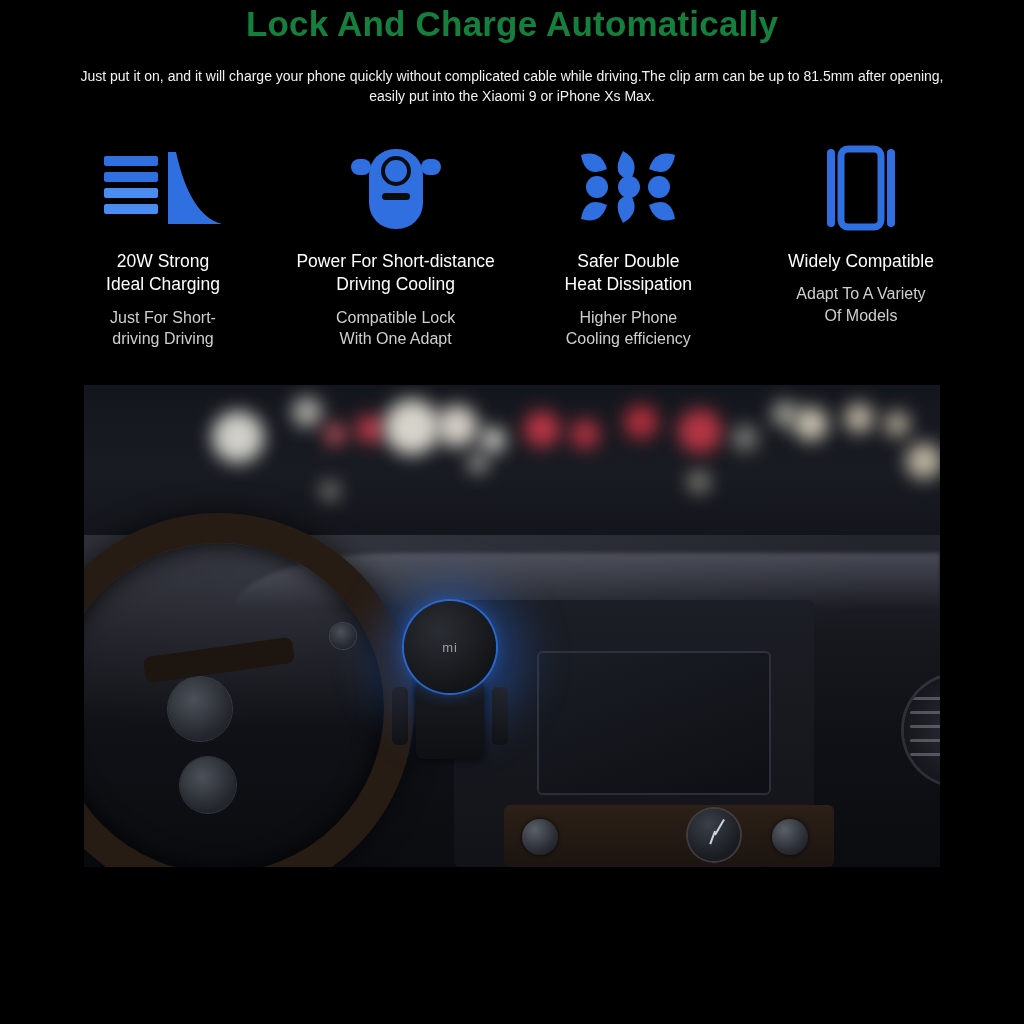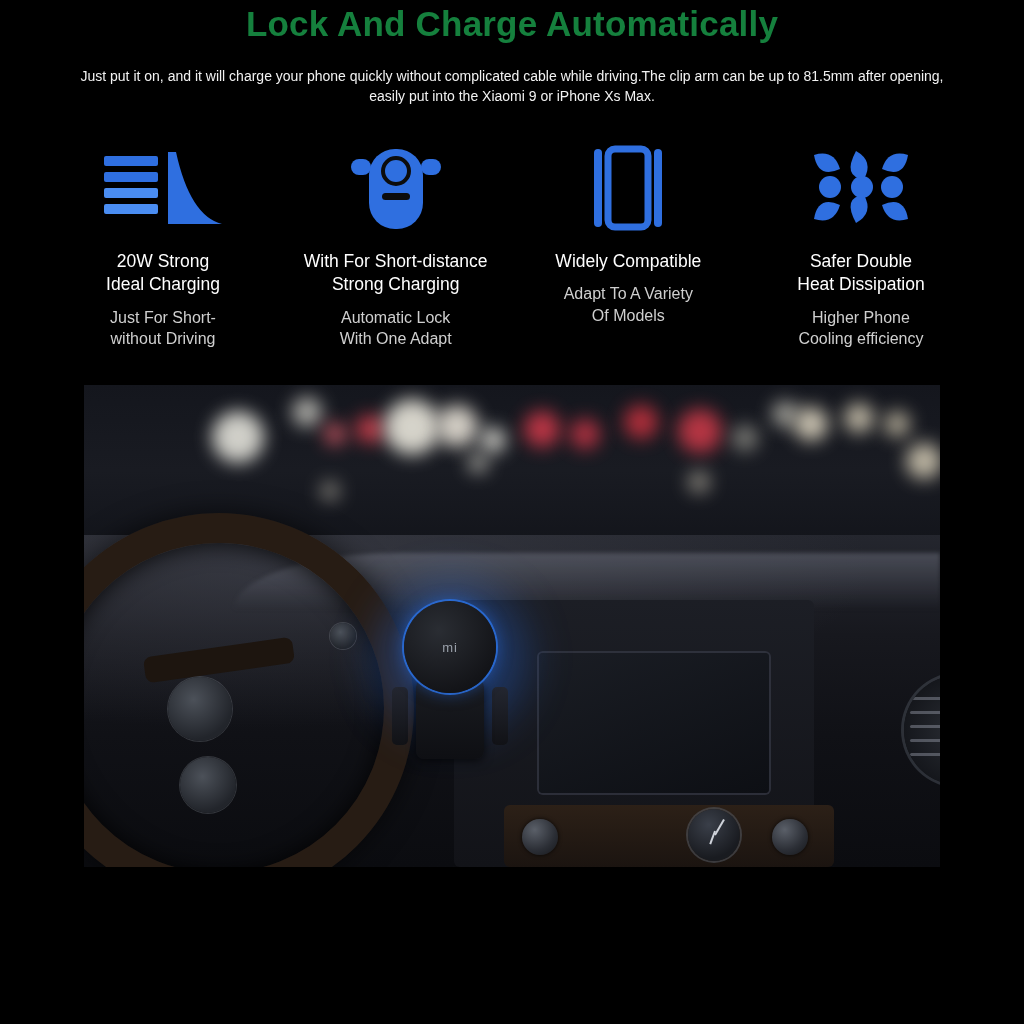--- a/index.html
+++ b/index.html
@@ -308,58 +308,41 @@
           <rect x="6" y="62" width="54" height="10" rx="2" fill="#4a8df2"></rect>
           <path d="M70 10 L70 82 L124 82 Q92 74 78 10 Z" fill="#2f6fe0"></path>
         </svg>
       </div>
       <div class="feature-title">
         <span>20W Strong</span><br>
         <span>Ideal Charging</span>
       </div>
       <div class="feature-sub">
         <span>Just For Short-</span><br>
-        <span>without Driving</span>
+        <span>driving Driving</span>
       </div>
     </div>
 
     <div class="feature">
       <div class="feature-icon">
         <svg width="110" height="94" viewBox="0 0 110 94" aria-hidden="true">
           <rect x="28" y="8" width="54" height="80" rx="26" fill="#2f6fe0"></rect>
           <circle cx="55" cy="30" r="13" fill="none" stroke="#0c0c0c" stroke-width="4"></circle>
           <rect x="10" y="18" width="20" height="16" rx="8" fill="#2f6fe0"></rect>
           <rect x="80" y="18" width="20" height="16" rx="8" fill="#2f6fe0"></rect>
           <rect x="41" y="52" width="28" height="7" rx="3.5" fill="#0c0c0c"></rect>
         </svg>
       </div>
       <div class="feature-title">
-        <span>With For Short-distance</span><br>
-        <span>Strong Charging</span>
+        <span>Power For Short-distance</span><br>
+        <span>Driving Cooling</span>
       </div>
       <div class="feature-sub">
-        <span>Automatic Lock</span><br>
+        <span>Compatible Lock</span><br>
         <span>With One Adapt</span>
-      </div>
-    </div>
-
-    <div class="feature">
-      <div class="feature-icon">
-        <svg width="100" height="94" viewBox="0 0 100 94" aria-hidden="true">
-          <rect x="16" y="8" width="8" height="78" rx="4" fill="#2f6fe0"></rect>
-          <rect x="30" y="8" width="40" height="78" rx="7" fill="none" stroke="#2f6fe0" stroke-width="7"></rect>
-          <rect x="76" y="8" width="8" height="78" rx="4" fill="#2f6fe0"></rect>
-        </svg>
-      </div>
-      <div class="feature-title">
-        <span>Widely Compatible</span>
-      </div>
-      <div class="feature-sub">
-        <span>Adapt To A Variety</span><br>
-        <span>Of Models</span>
       </div>
     </div>
 
     <div class="feature">
       <div class="feature-icon">
         <svg width="130" height="94" viewBox="0 0 130 94" aria-hidden="true">
           <g fill="#2f6fe0">
             <path d="M18 14 q20 -6 26 14 q-22 10 -26 -14 Z"></path>
             <path d="M18 78 q20 6 26 -14 q-22 -10 -26 14 Z"></path>
             <circle cx="34" cy="46" r="11"></circle>
@@ -372,20 +355,37 @@
           </g>
         </svg>
       </div>
       <div class="feature-title">
         <span>Safer Double</span><br>
         <span>Heat Dissipation</span>
       </div>
       <div class="feature-sub">
         <span>Higher Phone</span><br>
         <span>Cooling efficiency</span>
+      </div>
+    </div>
+
+    <div class="feature">
+      <div class="feature-icon">
+        <svg width="100" height="94" viewBox="0 0 100 94" aria-hidden="true">
+          <rect x="16" y="8" width="8" height="78" rx="4" fill="#2f6fe0"></rect>
+          <rect x="30" y="8" width="40" height="78" rx="7" fill="none" stroke="#2f6fe0" stroke-width="7"></rect>
+          <rect x="76" y="8" width="8" height="78" rx="4" fill="#2f6fe0"></rect>
+        </svg>
+      </div>
+      <div class="feature-title">
+        <span>Widely Compatible</span>
+      </div>
+      <div class="feature-sub">
+        <span>Adapt To A Variety</span><br>
+        <span>Of Models</span>
       </div>
     </div>
 
   </div>
 
   <div class="photo-wrap">
     <div class="scene">
 
       <div class="sky"></div>
 

